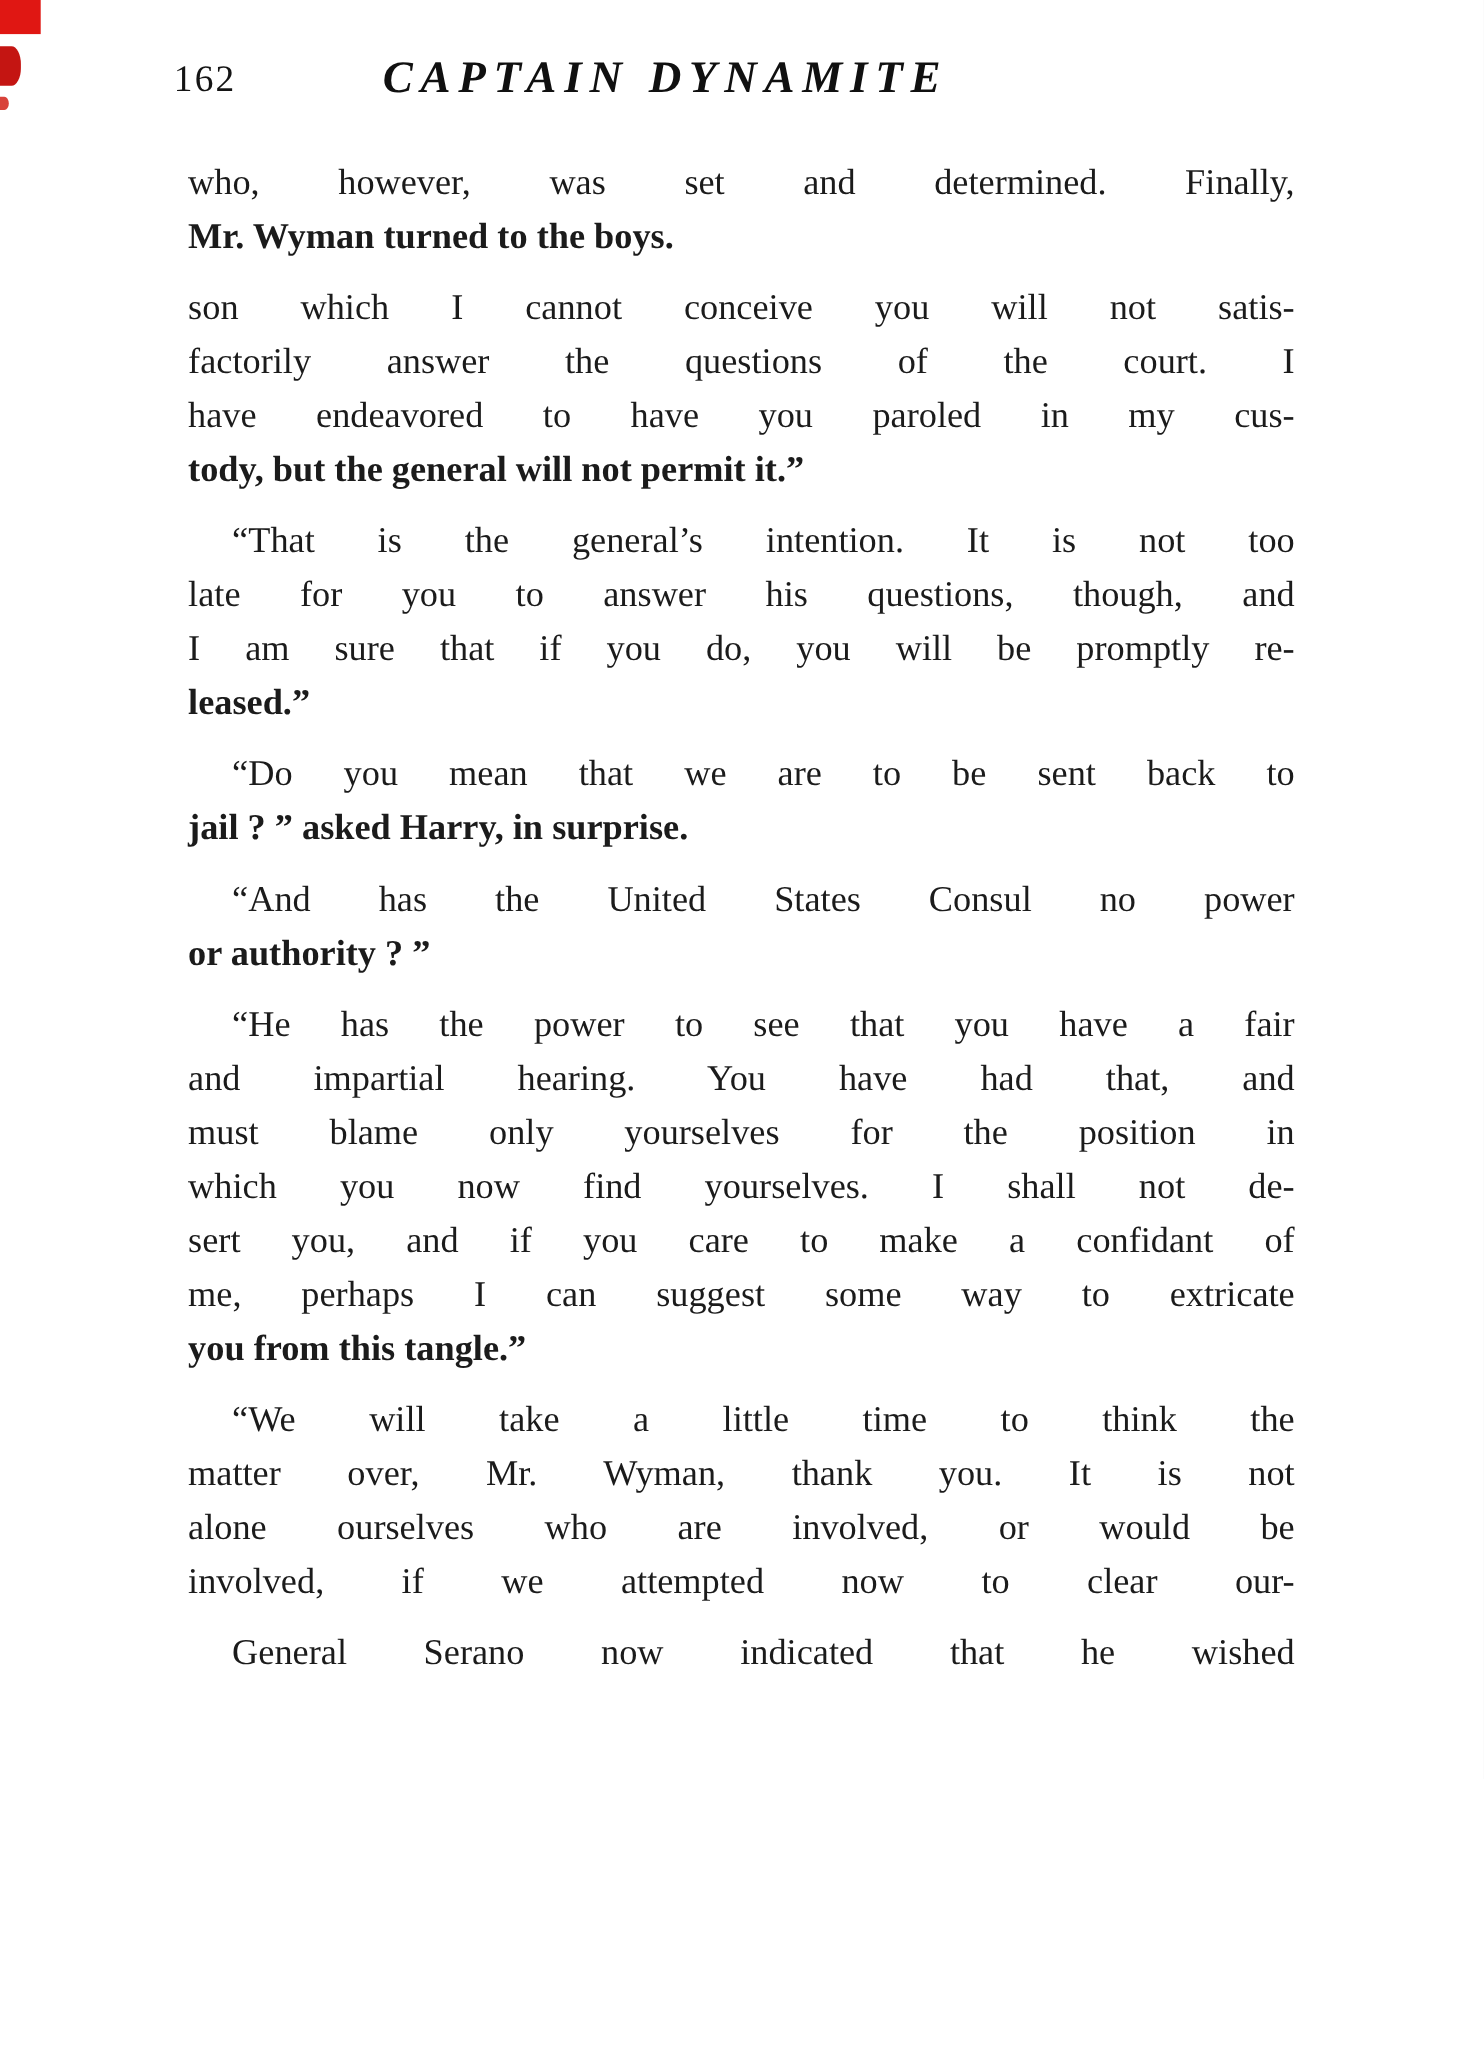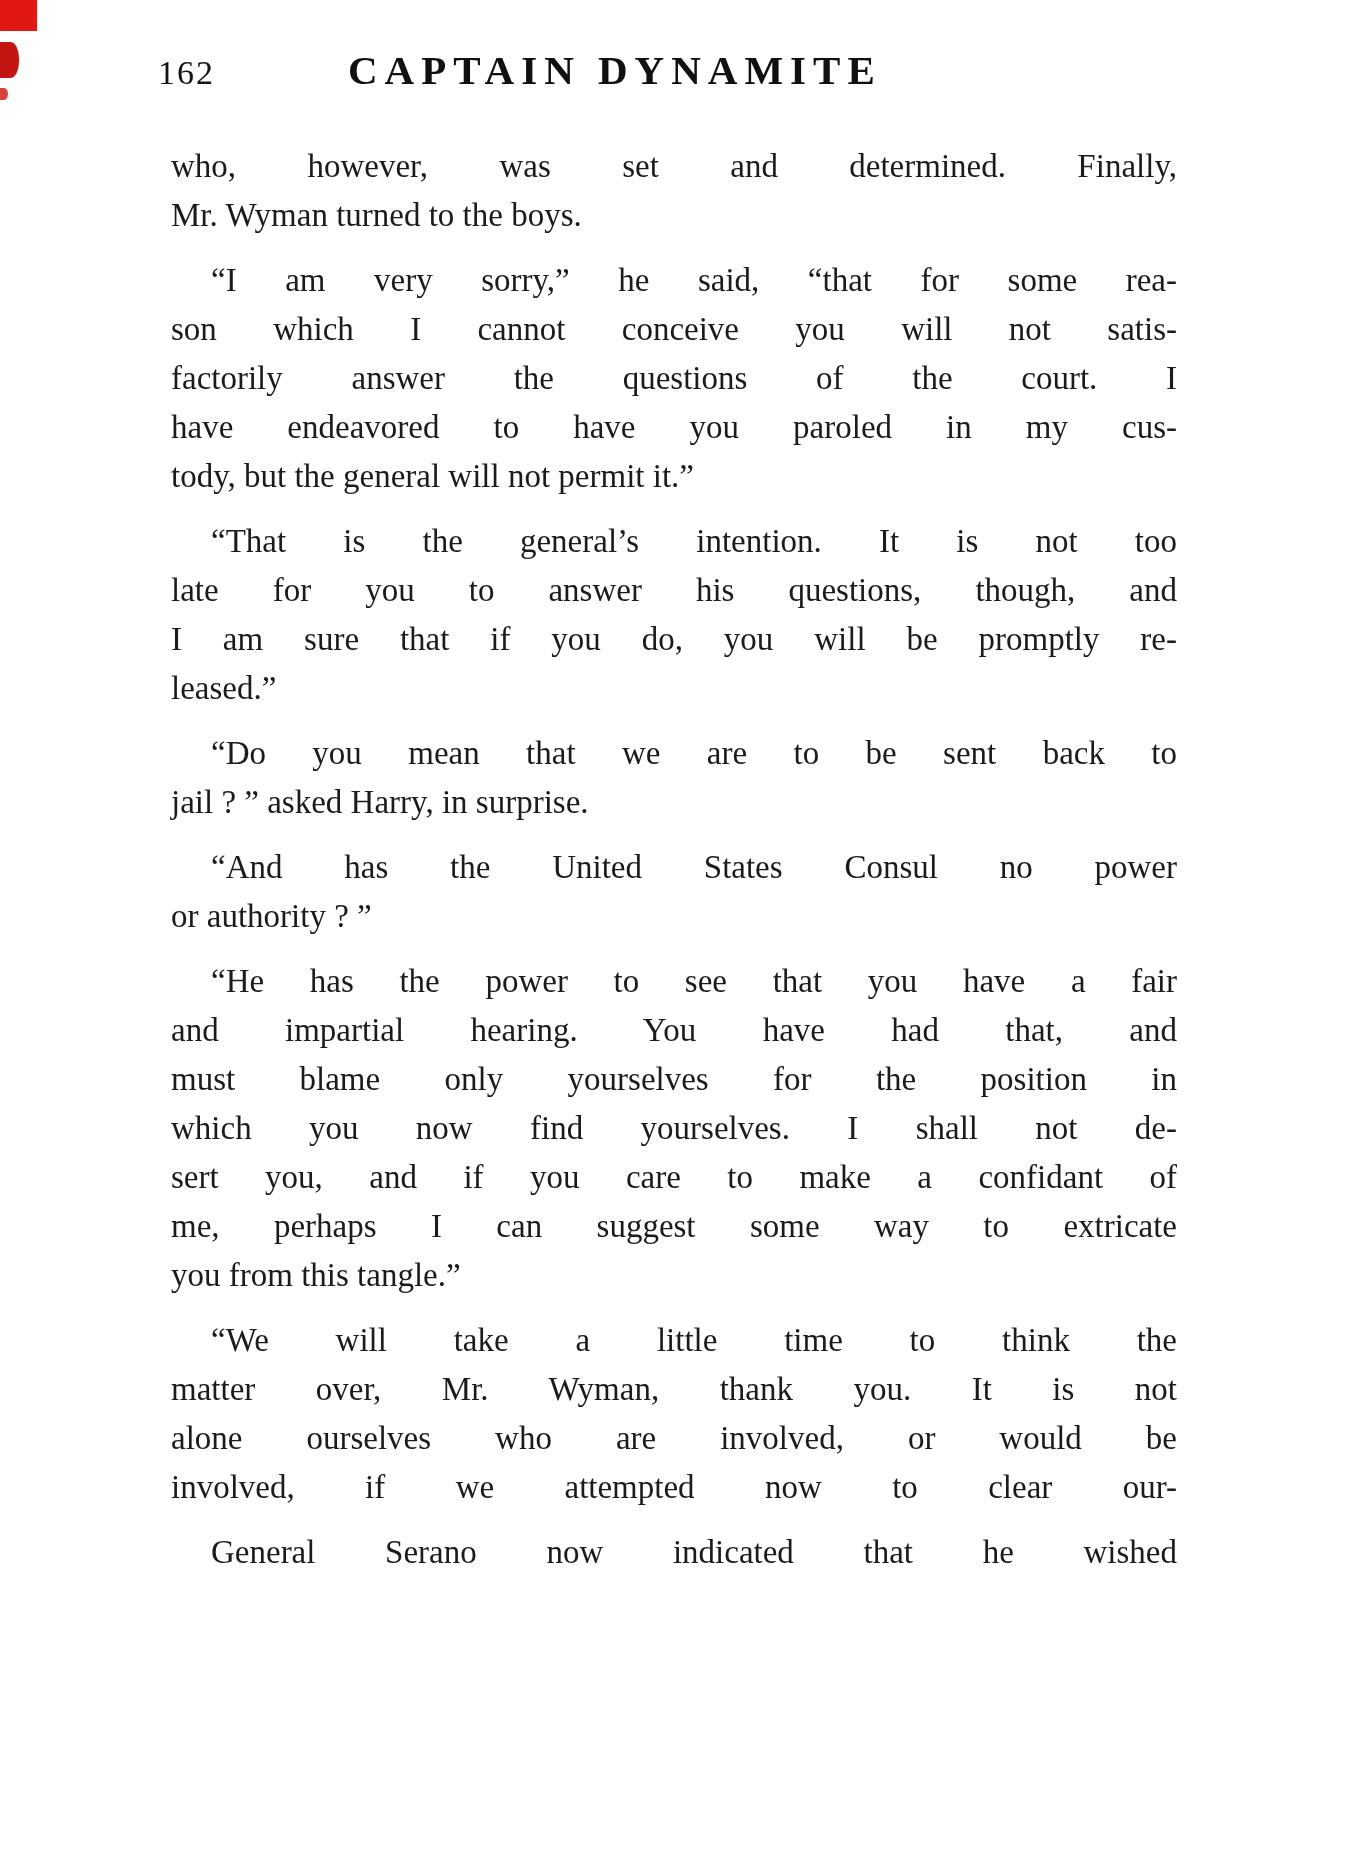--- a/index.html
+++ b/index.html
@@ -43,20 +43,21 @@
     font-size: 34px;
     letter-spacing: 2px;
     color: #141414;
   }
   .page-title {
     position: absolute;
     left: 348px;
     top: 0;
     margin: 0;
     font-size: 41px;
+    font-style: italic;
     font-weight: 600;
     letter-spacing: 7px;
     color: #101010;
     white-space: nowrap;
   }
 
   
   .body-text {
     position: absolute;
     top: 126px;
@@ -65,21 +66,21 @@
     font-size: 33px;
     line-height: 49px;
   }
   .paragraph { margin: 16px; }
   .line {
     text-align: justify;
     text-align-last: justify;
     white-space: normal;
   }
   .line.indent { text-indent: 40px; }
-  .line.para-end { text-align-last: left; }
+  .line.para-end { text-align-last: left; font-weight: bold; }
 </style>
 </head>
 <body>
 
 <div class="page">
 
   <div class="artifact a1"></div>
   <div class="artifact a2"></div>
   <div class="artifact a3"></div>
 
@@ -87,21 +88,20 @@
     <span class="page-number">162</span>
     <h1 class="page-title">CAPTAIN DYNAMITE</h1>
   </div>
 
   <div class="body-text">
       <div class="paragraph">
         <div class="line">who, however, was set and determined.  Finally,</div>
         <div class="line para-end">Mr. Wyman turned to the boys.</div>
       </div>
       <div class="paragraph">
-        <div class="line indent">“I am very sorry,” he said, “that for some rea-</div>
         <div class="line">son which I cannot conceive you will not satis-</div>
         <div class="line">factorily answer the questions of the court.  I</div>
         <div class="line">have endeavored to have you paroled in my cus-</div>
         <div class="line para-end">tody, but the general will not permit it.”</div>
       </div>
       <div class="paragraph">
         <div class="line indent">“That is the general’s intention.  It is not too</div>
         <div class="line">late for you to answer his questions, though, and</div>
         <div class="line">I am sure that if you do, you will be promptly re-</div>
         <div class="line para-end">leased.”</div>

